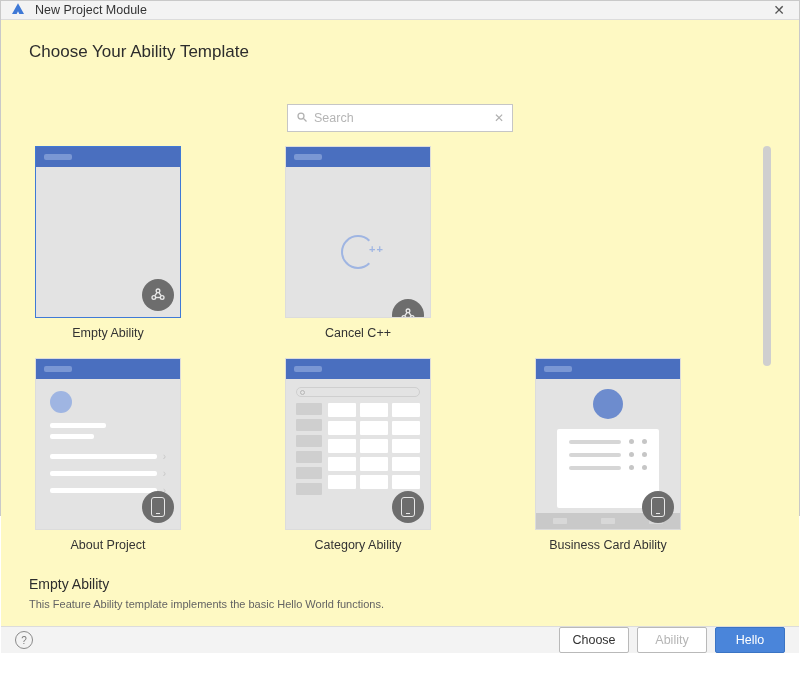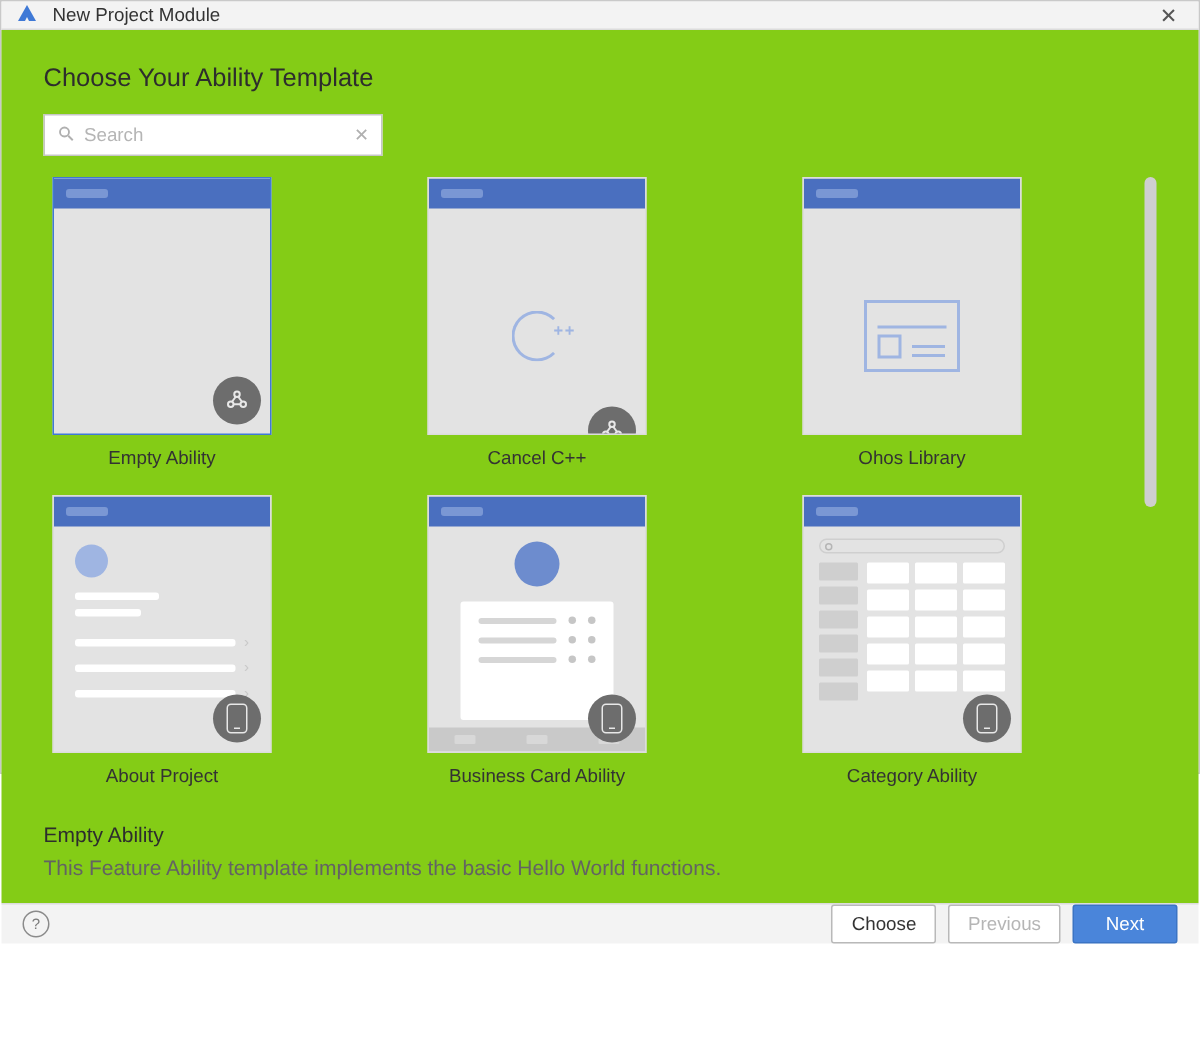--- a/index.html
+++ b/index.html
@@ -2,44 +2,44 @@
 <html><head>
 <meta charset="utf-8">
 <style>
   * { box-sizing: border-box; margin: 0; padding: 0; }
   html, body { width: 800px; height: 694px; font-family: "Segoe UI", Arial, sans-serif; color: #333; background: #fff; }
   .window { width: 800px; height: 516px; border: 1px solid #c9c9c9; display: flex; flex-direction: column; background: #f3f3f3; }
   .titlebar { height: 30px; display: flex; align-items: center; padding: 0 8px; border-bottom: 1px solid #dcdcdc; background: #f3f3f3; }
   .titlebar .logo { width: 18px; height: 18px; margin-right: 8px; display: flex; align-items: center; justify-content: center; }
   .titlebar .title { font-size: 12.5px; color: #333; flex: 1; }
   .titlebar .close { width: 24px; text-align: center; font-size: 14px; color: #555; cursor: pointer; }
-  .body { flex: 1; background: #84cc16; padding: 22px 28px 16px 28px; display: flex; flex-direction: column; position: relative; }
+  .body { flex: 1; background: #fef9c3; padding: 22px 28px 16px 28px; display: flex; flex-direction: column; position: relative; }
   .heading { font-size: 17px; color: #2d2d2d; margin-bottom: 14px; }
-  .searchrow { display: flex; justify-content: flex-start; margin-bottom: 14px; }
+  .searchrow { display: flex; justify-content: center; margin-bottom: 14px; margin-top: 28px; }
   .searchbox { width: 226px; height: 28px; border: 1px solid #c6c6c6; background: #fff; display: flex; align-items: center; padding: 0 8px; gap: 6px; }
   .searchbox input { flex: 1; border: none; outline: none; font-size: 12.5px; color: #333; background: transparent; }
   .searchbox input::placeholder { color: #b5b5b5; }
   .search-ic { color: #b0b0b0; font-size: 12px; }
   .clear-ic { color: #b0b0b0; font-size: 12px; cursor: pointer; }
   .grid-wrap { position: relative; flex: 1; display: flex; }
   .grid { flex: 1; overflow: hidden; }
   .row { display: flex; gap: 100px; padding-left: 4px; margin-bottom: 18px; }
   .card-wrap { width: 150px; display: flex; flex-direction: column; align-items: center; cursor: pointer; }
   .card { width: 146px; height: 172px; background: #e3e3e3; border: 1px solid #dcdcdc; position: relative; overflow: hidden; }
   .card.selected { border: 1.5px solid #3f79d6; }
   .card-header { height: 20px; background: #4a6fbf; display: flex; align-items: center; padding-left: 8px; }
   .card-header .slot { width: 28px; height: 6px; background: #7a97d4; border-radius: 2px; }
   .card-body { position: relative; width: 100%; height: calc(100% - 20px); }
   .card-label { margin-top: 8px; font-size: 12.5px; color: #333; text-align: center; }
   .badge-circle { position: absolute; right: 6px; bottom: 6px; width: 32px; height: 32px; border-radius: 50%; background: #6d6d6d; display: flex; align-items: center; justify-content: center; }
   .scrollbar { width: 8px; background: transparent; margin-left: 6px; position: relative; }
   .scroll-thumb { position: absolute; top: 0; width: 8px; height: 220px; background: #cfcfcf; border-radius: 4px; }
   .desc { margin-top: 6px; }
   .desc-title { font-size: 14px; color: #2d2d2d; margin-bottom: 6px; }
-  .desc-text { font-size: 14px; color: #636363; }
+  .desc-text { font-size: 11px; color: #636363; }
   .footer { height: 50px; border-top: 1px solid #dcdcdc; background: #f3f3f3; display: flex; align-items: center; padding: 0 14px; gap: 8px; }
   .help { width: 18px; height: 18px; border: 1.3px solid #8a8a8a; border-radius: 50%; display: flex; align-items: center; justify-content: center; font-size: 10px; color: #7a7a7a; cursor: pointer; }
   .footer-spacer { flex: 1; }
   .btn { height: 26px; min-width: 70px; padding: 0 12px; border: 1px solid #b9b9b9; background: #fff; font-size: 12.5px; color: #333; cursor: pointer; border-radius: 2px; }
   .btn.disabled { color: #b5b5b5; cursor: default; }
   .btn.primary { background: #4a85da; border-color: #3b74c4; color: #fff; }
   
   
   .pv-cpp { display:flex; align-items:center; justify-content:center; height:100%; }
   .cpp-c { width:34px; height:34px; border: 2.5px solid #9fb5e2; border-radius:50%; border-right-color: transparent; position:relative; }
@@ -152,36 +152,20 @@
                       <line x1="11" y1="9" x2="8" y2="13"></line>
                       <line x1="13" y1="9" x2="16" y2="13"></line>
                       <line x1="9" y1="15" x2="15" y2="15"></line>
                     </svg>
                 </div>
               </div>
             </div>
             <div class="card-label">Cancel C++</div>
           </div>
 
-          <div class="card-wrap">
-            <div class="card">
-              <div class="card-header">
-                  <div class="slot"></div>
-                </div>
-              <div class="card-body pv-lib">
-                <div class="lib-box">
-                  <div class="lib-top"></div>
-                    <div class="lib-sq"></div>
-                    <div class="lib-line1"></div>
-                    <div class="lib-line2"></div>
-                </div>
-              </div>
-            </div>
-            <div class="card-label">Ohos Library</div>
-          </div>
         </div>
 
         <div class="row">
 
           <div class="card-wrap">
             <div class="card">
               <div class="card-header">
                   <div class="slot"></div>
                 </div>
               <div class="card-body">
@@ -209,20 +193,76 @@
             </div>
             <div class="card-label">About Project</div>
           </div>
 
           <div class="card-wrap">
             <div class="card">
               <div class="card-header">
                   <div class="slot"></div>
                 </div>
               <div class="card-body">
+                <div class="pv-cat">
+                  <div class="cat-search">
+                      <div class="csi"></div>
+                    </div>
+                  <div class="cat-body">
+                    <div class="cat-side">
+                        <div class="cs"></div>
+                        <div class="cs"></div>
+                        <div class="cs"></div>
+                        <div class="cs"></div>
+                        <div class="cs"></div>
+                        <div class="cs"></div>
+                      </div>
+                    <div class="cat-grid2">
+                      <div class="cgr">
+                          <div class="cg"></div>
+                          <div class="cg"></div>
+                          <div class="cg"></div>
+                        </div>
+                      <div class="cgr">
+                          <div class="cg"></div>
+                          <div class="cg"></div>
+                          <div class="cg"></div>
+                        </div>
+                      <div class="cgr">
+                          <div class="cg"></div>
+                          <div class="cg"></div>
+                          <div class="cg"></div>
+                        </div>
+                      <div class="cgr">
+                          <div class="cg"></div>
+                          <div class="cg"></div>
+                          <div class="cg"></div>
+                        </div>
+                      <div class="cgr">
+                          <div class="cg"></div>
+                          <div class="cg"></div>
+                          <div class="cg"></div>
+                        </div>
+                    </div>
+                  </div>
+                </div>
+                <div class="badge-circle">
+                    <div class="phone-ic"></div>
+                  </div>
+              </div>
+            </div>
+            <div class="card-label">Category Ability</div>
+          </div>
+
+          <div class="card-wrap">
+            <div class="card">
+              <div class="card-header">
+                  <div class="slot"></div>
+                </div>
+              <div class="card-body">
                 <div class="pv-biz">
                   <div class="biz-circle"></div>
                   <div class="biz-card">
                     <div class="biz-row">
                         <div class="bl"></div>
                         <div class="biz-dot"></div>
                         <div class="biz-dot"></div>
                       </div>
                     <div class="biz-row">
                         <div class="bl"></div>
@@ -241,90 +281,34 @@
                     <div class="nd"></div>
                     <div class="nd"></div>
                   </div>
                 <div class="badge-circle">
                     <div class="phone-ic"></div>
                   </div>
               </div>
             </div>
             <div class="card-label">Business Card Ability</div>
           </div>
-
-          <div class="card-wrap">
-            <div class="card">
-              <div class="card-header">
-                  <div class="slot"></div>
-                </div>
-              <div class="card-body">
-                <div class="pv-cat">
-                  <div class="cat-search">
-                      <div class="csi"></div>
-                    </div>
-                  <div class="cat-body">
-                    <div class="cat-side">
-                        <div class="cs"></div>
-                        <div class="cs"></div>
-                        <div class="cs"></div>
-                        <div class="cs"></div>
-                        <div class="cs"></div>
-                        <div class="cs"></div>
-                      </div>
-                    <div class="cat-grid2">
-                      <div class="cgr">
-                          <div class="cg"></div>
-                          <div class="cg"></div>
-                          <div class="cg"></div>
-                        </div>
-                      <div class="cgr">
-                          <div class="cg"></div>
-                          <div class="cg"></div>
-                          <div class="cg"></div>
-                        </div>
-                      <div class="cgr">
-                          <div class="cg"></div>
-                          <div class="cg"></div>
-                          <div class="cg"></div>
-                        </div>
-                      <div class="cgr">
-                          <div class="cg"></div>
-                          <div class="cg"></div>
-                          <div class="cg"></div>
-                        </div>
-                      <div class="cgr">
-                          <div class="cg"></div>
-                          <div class="cg"></div>
-                          <div class="cg"></div>
-                        </div>
-                    </div>
-                  </div>
-                </div>
-                <div class="badge-circle">
-                    <div class="phone-ic"></div>
-                  </div>
-              </div>
-            </div>
-            <div class="card-label">Category Ability</div>
-          </div>
         </div>
 
       </div>
       <div class="scrollbar">
         <div class="scroll-thumb"></div>
       </div>
     </div>
 
     <div class="desc">
       <div class="desc-title">Empty Ability</div>
       <div class="desc-text">This Feature Ability template implements the basic Hello World functions.</div>
     </div>
   </div>
 
   <div class="footer">
     <div class="help">?</div>
     <div class="footer-spacer"></div>
     <button class="btn">Choose</button>
-    <button class="btn disabled">Previous</button>
-    <button class="btn primary">Next</button>
+    <button class="btn disabled">Ability</button>
+    <button class="btn primary">Hello</button>
   </div>
 </div>
 
 </body></html>

